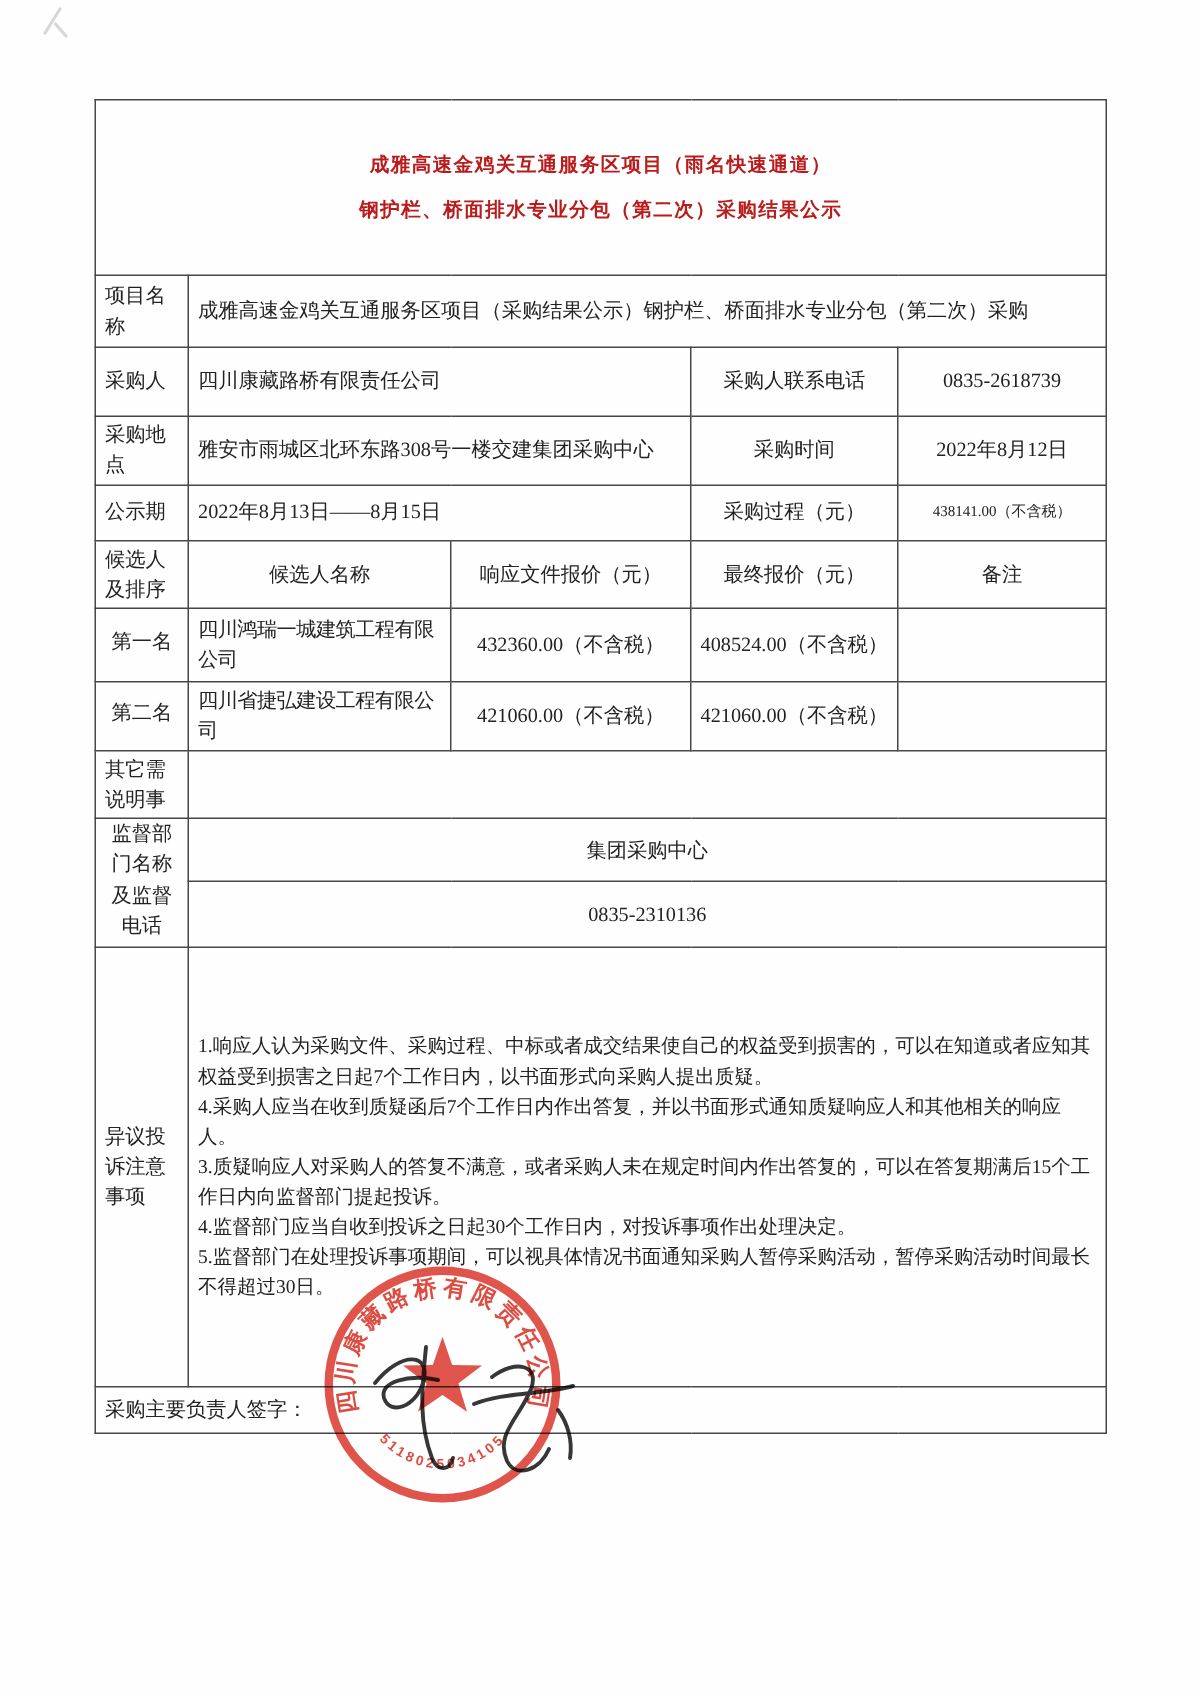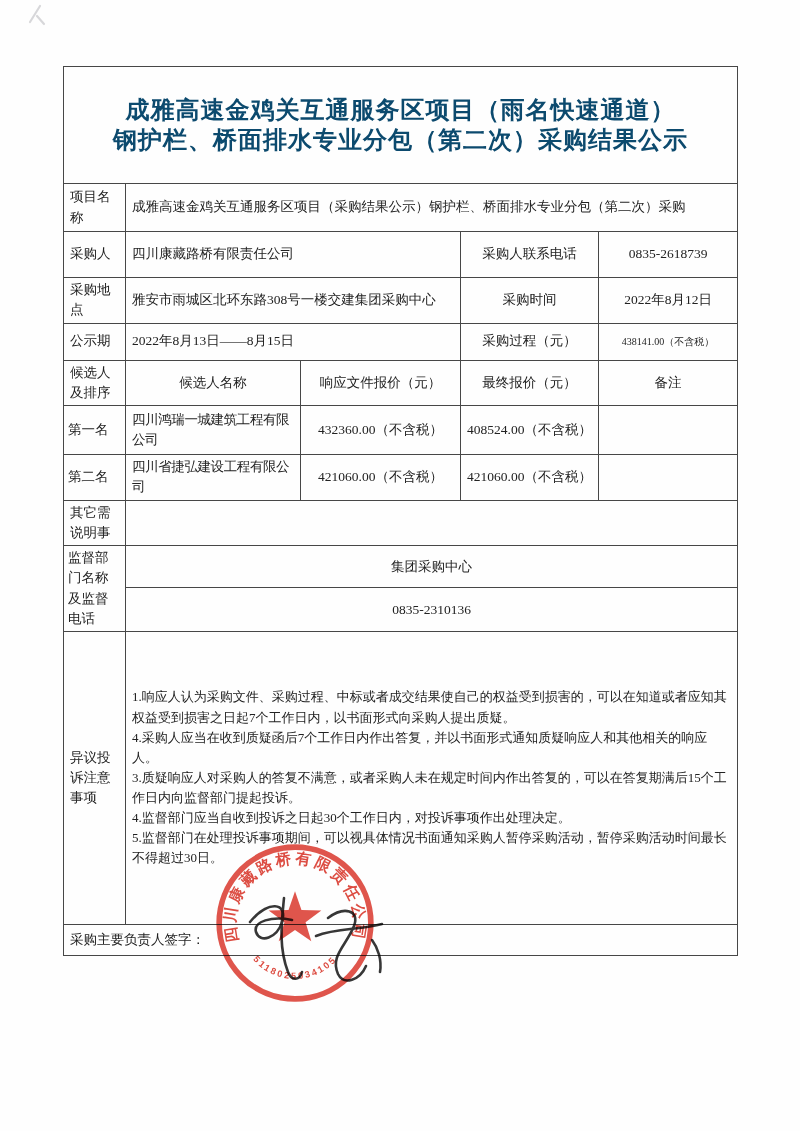--- a/index.html
+++ b/index.html
@@ -36,31 +36,31 @@
     padding: 2px 6px;
     color: #222;
     word-break: break-all;
   }
   .title-cell {
     text-align: center;
     vertical-align: middle;
     height: 117px;
   }
   .title-line {
-    font-size: 24px;
+    font-size: 13px;
     font-weight: bold;
     letter-spacing: 1px;
     line-height: 30px;
-    color: #0c4a6e;
+    color: #b91c1c;
   }
   td.lbl {
     padding: 2px 8px 2px 5px;
     line-height: 1.55;
   }
-  td.lbl.centered { padding: 2px 4px; }
+  td.lbl.centered { text-align: center; padding: 2px 4px; font-family: Liberation Mono, monospace; }
   .center { text-align: center; }
   .cand-name { font-size: 12px; letter-spacing: -0.4px; text-align: left; padding: 2px 3px; }
   .price { text-align: center; font-size: 13px; }
   .obj-cell { vertical-align: middle; padding: 6px 10px 6px 8px; }
   .obj-item { font-size: 13px; line-height: 1.55; text-align: left; }
   .sig-cell { padding-left: 9px; font-size: 14px; }
   
   .stamp {
     position: absolute;
     left: 213px; top: 841px;

